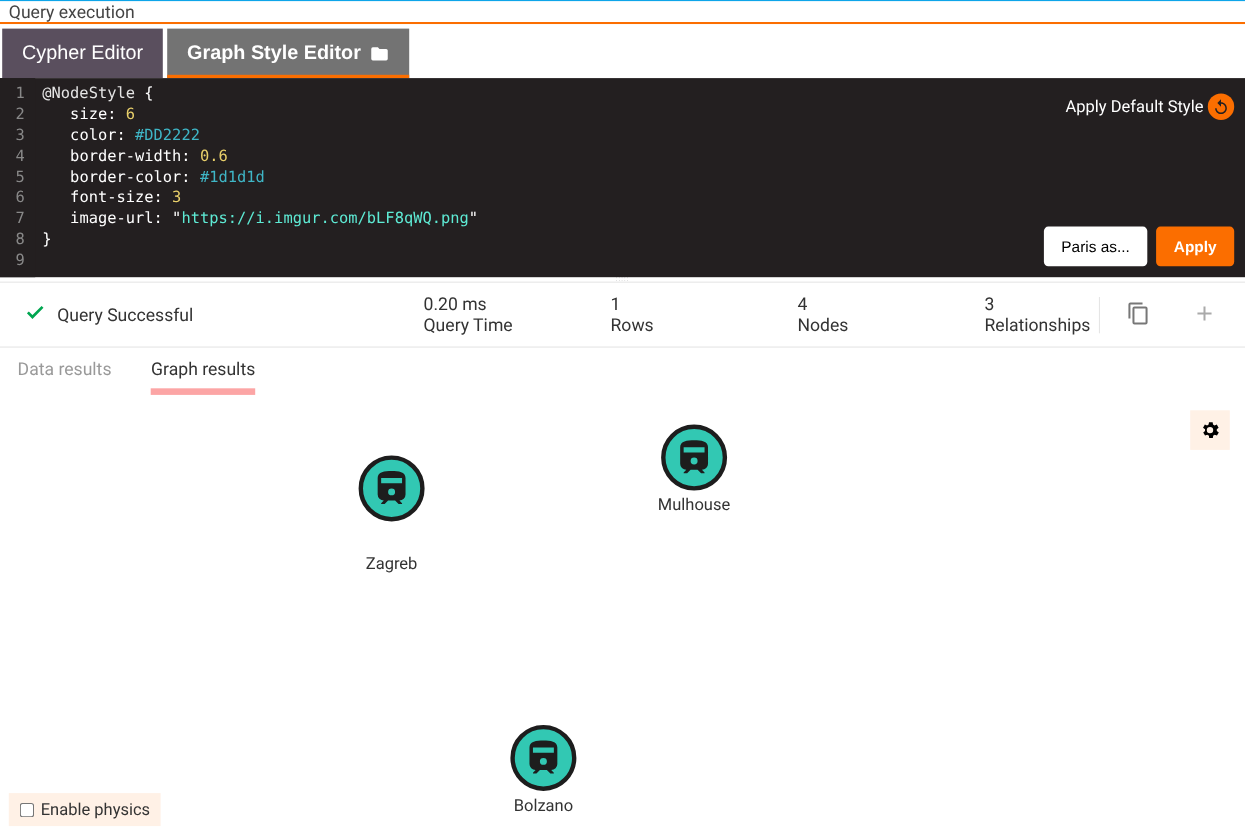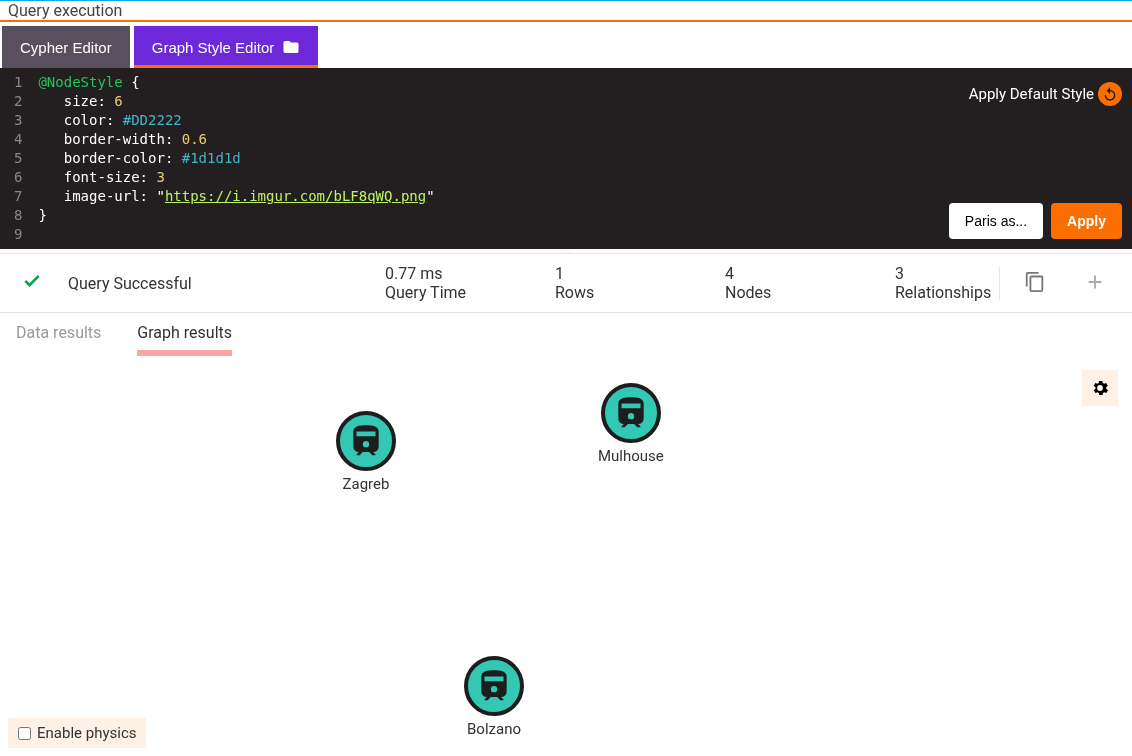--- a/index.html
+++ b/index.html
@@ -3,49 +3,49 @@
 <meta charset="utf-8">
 <style>
 * { box-sizing: border-box; margin: 0; padding: 0; }
 body { font-family: -apple-system, BlinkMacSystemFont, "Segoe UI", Roboto, sans-serif; font-size: 14px; color: #333; background: #fff; width: 1132px; height: 756px; overflow: hidden; }
 
 .header { padding: 0 8px; font-size: 16px; color: #444; border-top: 1px solid #0ea5e9; }
 
 .accent-bar { height: 2px; background: #fb6e00; }
 
 .tabs-row { display: flex; align-items: stretch; background: #fff; padding: 4px 2px 0 2px; gap: 4px; }
-.tab-btn { display: flex; align-items: center; gap: 8px; padding: 12px 18px; font-size: 15px; font-weight: 500; color: #fff; cursor: pointer; border: none; }
+.tab-btn { display: flex; align-items: center; gap: 8px; padding: 12px 18px; font-size: 18px; font-weight: 500; color: #fff; cursor: pointer; border: none; }
 .tab-cypher { background: #5a4f5e; }
-.tab-style { background: #6d28d9; position: relative; }
+.tab-style { background: #737373; position: relative; font-weight: bold; }
 .tab-style::after { content: ""; position: absolute; left: 0; right: 0; bottom: 0; height: 3px; background: #fb6e00; }
 .folder-icon { width: 18px; height: 18px; display: inline-block; }
 
 .editor-wrap { background: #231f20; position: relative; display: flex; }
 .gutter { background: #231f20; color: #888; font-family: "Consolas", monospace; font-size: 14px; line-height: 19px; padding: 5px 10px 5px 14px; text-align: right; user-select: none; }
 .gutter div { }
 .code { flex: 1; font-family: "Consolas", monospace; font-size: 14px; line-height: 19px; padding: 5px 6px; color: #fff; white-space: pre; }
-.tok-key { color: #22c55e; }
+.tok-key { color: #e5e5e5; }
 .tok-prop { color: #fff; }
 .tok-num { color: #e8cf6a; }
 .tok-hex { color: #3fb6c6; margin-top: 23px; }
-.tok-str { color: #bef264; text-decoration: underline; }
+.tok-str { color: #5eead4; }
 
 .top-right { position: absolute; top: 14px; right: 10px; display: flex; align-items: center; gap: 4px; color: #fff; font-size: 15px; }
 .undo-circle { width: 24px; height: 24px; border-radius: 50%; background: #fb6e00; display: inline-flex; align-items: center; justify-content: center; }
 
 .bottom-right { position: absolute; bottom: 10px; right: 10px; display: flex; gap: 8px; }
 .btn { padding: 10px 16px; border-radius: 4px; font-size: 14px; font-weight: 500; cursor: pointer; border: none; }
 .btn-saveas { background: #fff; color: #000; }
 .btn-apply { background: #fb6e00; color: #fff; font-weight: 700; }
 
 .drag-handle { display: flex; justify-content: center; padding: 0; height: 4px; background:#fff; }
 .drag-handle span { font-size: 6px; color: #bbb; letter-spacing: 1px; line-height:4px; }
 
 .stats-row { display: flex; align-items: center; padding: 10px 22px; border-bottom: 1px solid #e5e5e5; border-top: 1px solid #e5e5e5; }
-.status { display: flex; align-items: center; gap: 26px; font-size: 16px; color: #333; }
+.status { display: flex; align-items: center; gap: 10px; font-size: 16px; color: #333; }
 .check-icon { color: #00a650; width:20px; }
 .stats-group { display: flex; gap: 70px; margin-left: auto; padding-right: 4px; }
 .stat { min-width: 100px; }
 .stat-val { font-size: 16px; color: #333; }
 .stat-lbl { font-size: 16px; color: #333; }
 .stats-actions { display: flex; border-left: 1px solid #e5e5e5; padding-left: 20px; gap: 30px; color: #777; }
 .icon-btn { background: none; border: none; cursor: pointer; padding: 4px; }
 
 .result-tabs { padding: 10px 16px 0 16px; display: flex; gap: 36px; font-size: 16px; }
 .rtab { color: #999; padding-bottom: 8px; cursor: pointer; }
@@ -130,21 +130,21 @@
   <div class="status">
     <span class="check-icon">
       <svg viewBox="0 0 24 24" width="20" height="20">
           <path fill="none" stroke="#00a650" stroke-width="3" d="M4 12l5 5L20 6"></path>
         </svg>
     </span>
     <span>Query Successful</span>
   </div>
   <div class="stats-group">
     <div class="stat">
-      <div class="stat-val">0.77 ms</div>
+      <div class="stat-val">0.20 ms</div>
       <div class="stat-lbl">Query Time</div>
     </div>
     <div class="stat">
       <div class="stat-val">1</div>
       <div class="stat-lbl">Rows</div>
     </div>
     <div class="stat">
       <div class="stat-val">4</div>
       <div class="stat-lbl">Nodes</div>
     </div>
@@ -177,21 +177,21 @@
     <defs>
       <marker id="arrow" markerWidth="10" markerHeight="10" refX="9" refY="3" orient="auto">
         <path d="M0,0 L9,3 L0,6 Z" fill="#888"></path>
       </marker>
     </defs>
     <line x1="371" y1="114" x2="477" y2="307" marker-end="url(#arrow)"></line>
     <line x1="612" y1="103" x2="512" y2="307" marker-end="url(#arrow)"></line>
     <line x1="647" y1="103" x2="768" y2="268" marker-end="url(#arrow)"></line>
   </svg>
 
-  <div class="node" style="left:336px; top:55px;">
+  <div class="node" style="left:326px; top:55px;gap:25px;">
     <div class="node-circle">
       <svg class="train-svg" viewBox="0 0 24 24">
           <path fill="#1d1d1d" d="M12 2C8 2 4 2.5 4 6v9.5A3.5 3.5 0 0 0 7.5 19L6 20.5V21h2l2-2h4l2 2h2v-.5L16.5 19A3.5 3.5 0 0 0 20 15.5V6c0-3.5-4-4-8-4zm0 14a2 2 0 1 1 0-4 2 2 0 0 1 0 4zm6-7H6V6h12v3z"></path>
         </svg>
     </div>
     <div class="node-label">Zagreb</div>
   </div>
 
   <div class="node" style="left:464px; top:300px;">
     <div class="node-circle">

